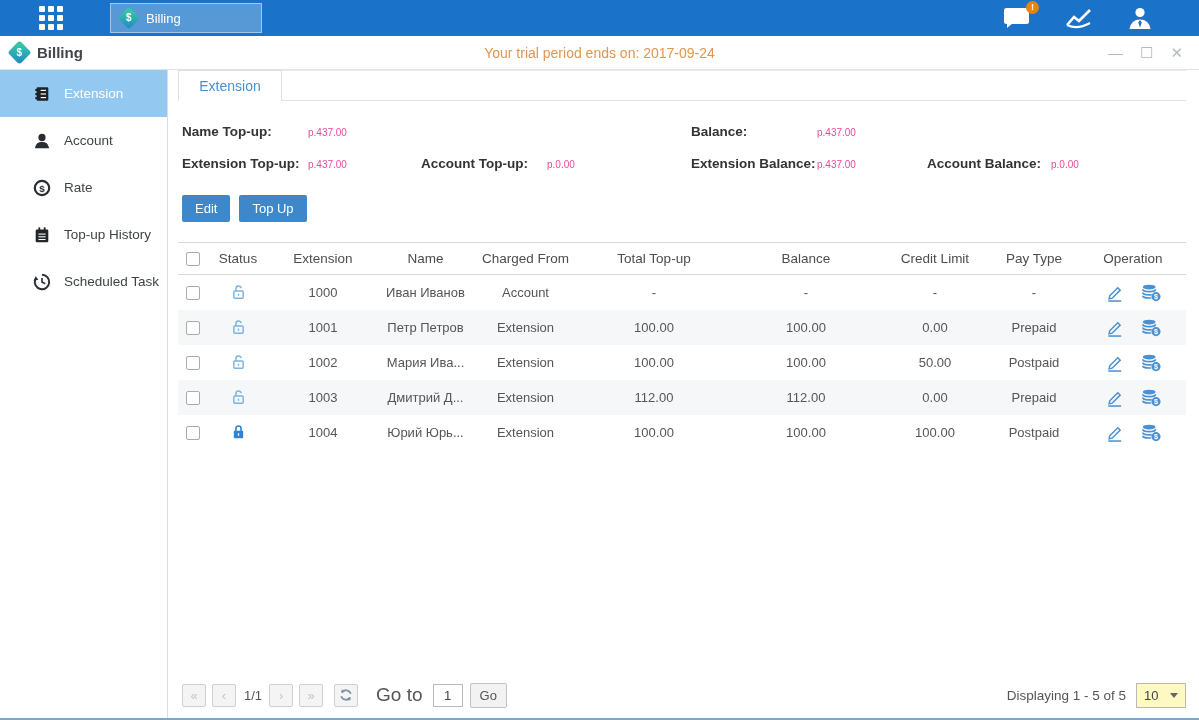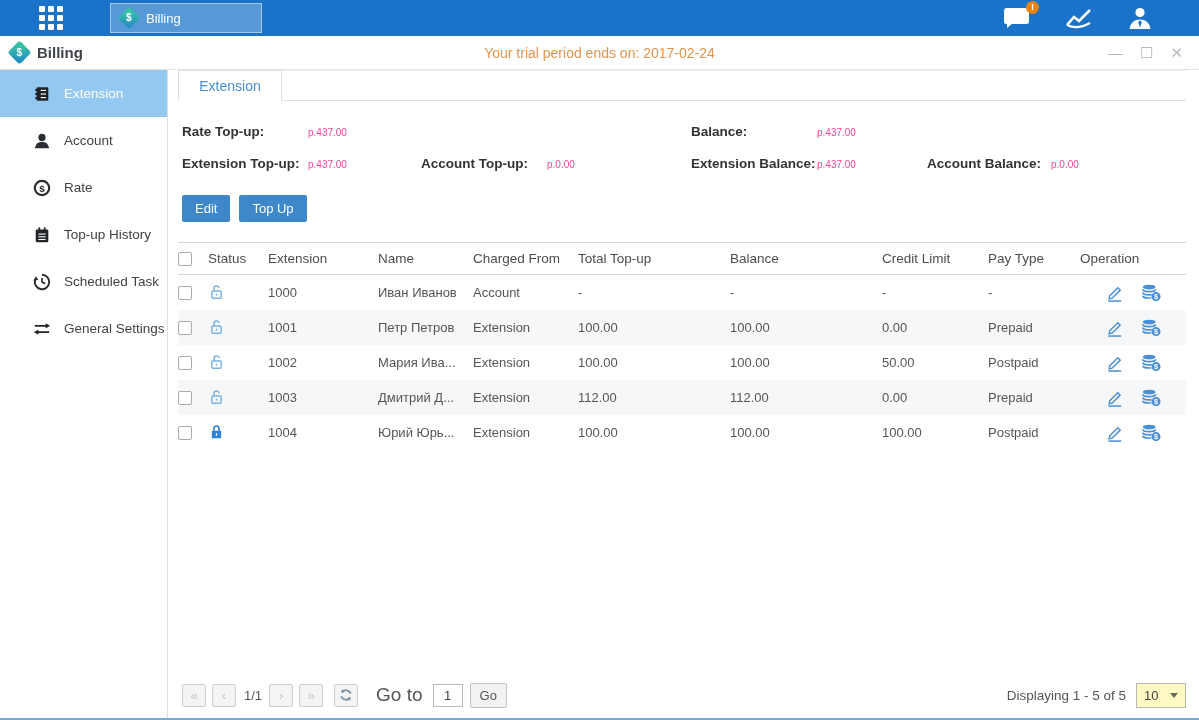--- a/index.html
+++ b/index.html
@@ -45,21 +45,21 @@
   .pair { display:flex; align-items:baseline; line-height:22px; }
   .pair .lbl { font-weight:bold; color:#333; min-width:126px; font-size:13.5px; }
   .pair .val { color:#ec4899; font-size:10px; }
   
   .actions { margin-top:19px; display:flex; gap:9px; padding-left:4px; }
   .btn-blue { background:#3e88ca; color:#fff; border:none; font-size:13px; font-family:inherit; height:27px; padding:0 13px; border-radius:2px; cursor:pointer; }
   
   .table { margin-top:20px; }
   .trow { display:grid; grid-template-columns:30px 60px 110px 95px 105px 152px 152px 106px 92px 1fr; align-items:center; }
   .thead { height:33px; border-top:1px solid #d8d8d8; border-bottom:1px solid #d8d8d8; color:#4d4d4d; font-size:13.5px; }
-  .cell { overflow:hidden; white-space:nowrap; }
+  .cell { text-align:center; overflow:hidden; white-space:nowrap; }
   .tbody .trow { height:35px; font-size:13px; color:#555; }
   .tbody .trow:nth-child(even) { background:#f6f7f8; }
   .checkbox { width:14px; height:14px; border:1px solid #ababab; border-radius:2px; background:#fff; display:inline-block; vertical-align:middle; cursor:pointer; }
   .ops { display:flex; justify-content:center; gap:17px; align-items:center; }
   .ops svg { cursor:pointer; }
   
   .footer { margin-top:auto; height:46px; display:flex; align-items:center; flex-shrink:0; padding-left:4px; }
   .pg-btn { width:24px; height:23px; border:1px solid #cfcfcf; background:#f4f4f4; border-radius:2px; color:#c3c3c3; font-size:13px; display:inline-flex; align-items:center; justify-content:center; cursor:pointer; margin-right:6px; }
   .pg-label { color:#555; margin:0 7px 0 2px; font-size:13px; }
   .pg-refresh { margin-left:5px; }
@@ -116,21 +116,21 @@
   </div>
 </div>
 
 <div class="titlebar">
   <div class="title-left">
     <span class="diamond">
         <b>$</b>
       </span>
     <span class="win-title">Billing</span>
   </div>
-  <div class="trial">Your trial period ends on: 2017-02-24</div>
+  <div class="trial">Your trial period ends on: 2017-09-24</div>
   <div class="win-controls">
     <span>—</span>
     <span>☐</span>
     <span>✕</span>
   </div>
 </div>
 
 <div class="appbody">
 
   <div class="sidebar">
@@ -172,41 +172,32 @@
       <span>Top-up History</span>
     </div>
     <div class="side-item">
       <svg width="18" height="18" viewBox="0 0 20 20">
         <path d="M10 2 a8 8 0 1 1 -7.6 5.5" fill="none" stroke="#2a2e33" stroke-width="2.2"></path>
         <path d="M0.5 8.5 L6 7.5 L3 3.5 Z" fill="#2a2e33"></path>
         <path d="M10 5.5 V10 L13.5 12" fill="none" stroke="#2a2e33" stroke-width="1.8"></path>
       </svg>
       <span>Scheduled Task</span>
     </div>
-    <div class="side-item">
-      <svg width="18" height="18" viewBox="0 0 20 20">
-        <line x1="2" y1="6.5" x2="15" y2="6.5" stroke="#22262b" stroke-width="2"></line>
-        <path d="M14 3.5 L19 6.5 L14 9.5 Z" fill="#22262b"></path>
-        <line x1="5" y1="13.5" x2="18" y2="13.5" stroke="#22262b" stroke-width="2"></line>
-        <path d="M6 10.5 L1 13.5 L6 16.5 Z" fill="#22262b"></path>
-      </svg>
-      <span>General Settings</span>
-    </div>
   </div>
 
   <div class="main">
 
     <div class="tabstrip">
       <div class="tab-active">Extension</div>
       <div class="tab-filler"></div>
     </div>
 
     <div class="summary">
       <div class="pair" style="grid-column:1 / span 2">
-        <span class="lbl">Rate Top-up:</span>
+        <span class="lbl">Name Top-up:</span>
         <span class="val">p.437.00</span>
       </div>
       <div class="pair" style="grid-column:3 / span 2">
         <span class="lbl">Balance:</span>
         <span class="val">p.437.00</span>
       </div>
       <div class="pair">
         <span class="lbl">Extension Top-up:</span>
         <span class="val">p.437.00</span>
       </div>

